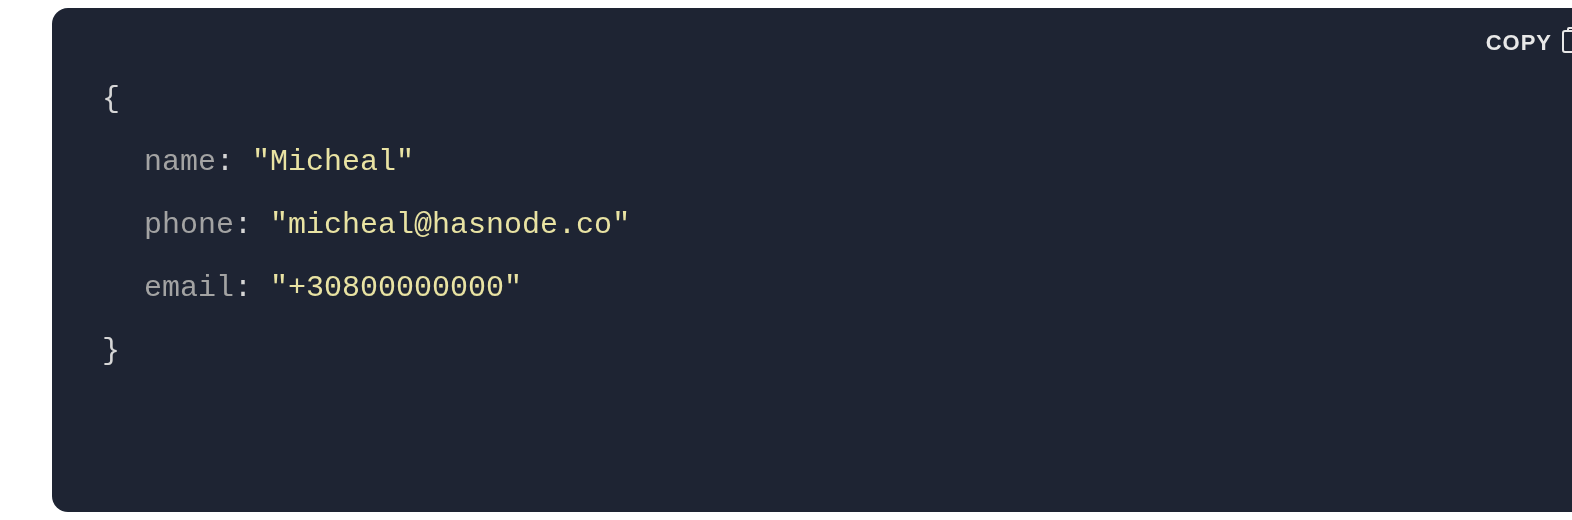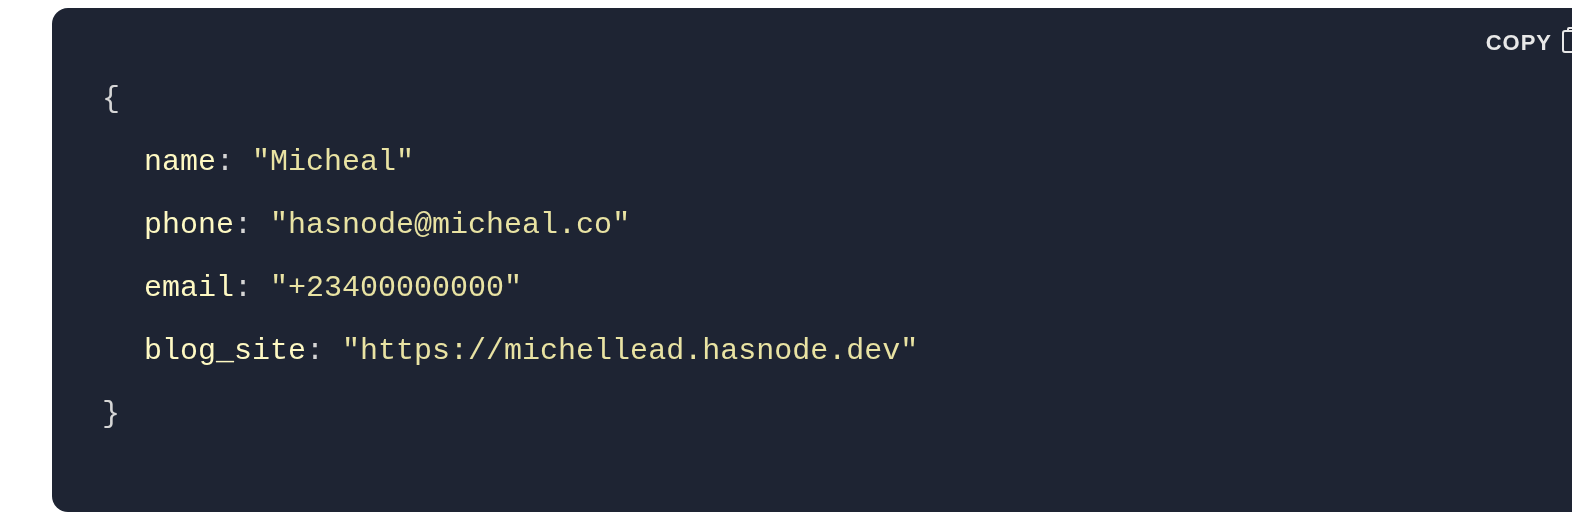--- a/index.html
+++ b/index.html
@@ -46,21 +46,21 @@
       color: #d6d6d6;
       font-weight: 500;
     }
     .code-line {
       white-space: pre;
     }
     .brace {
       color: #d6d6d6;
     }
     .key {
-      color: #fef9c3;
+      color: #a3a3a3;
     }
     .colon {
       color: #d6d6d6;
     }
     .string {
       color: #e9e3a3;
     }
     .indent {
       padding-left: 42px;
     }
@@ -77,21 +77,20 @@
         <path d="M8 5 V3 a1 1 0 0 1 1 -1 h6 a1 1 0 0 1 1 1 V5"></path>
       </svg>
     </span>
   </button>
 
   <div class="code-content">
     <div class="code-line"><span class="brace">{</span></div>
 
     <div class="code-line indent"><span class="key">name</span><span class="colon">:</span><span> </span><span class="string"><span>"</span><span>Micheal</span><span>"</span></span></div>
 
-    <div class="code-line indent"><span class="key">phone</span><span class="colon">:</span><span> </span><span class="string"><span>"</span><span>hasnode@micheal.co</span><span>"</span></span></div>
+    <div class="code-line indent"><span class="key">phone</span><span class="colon">:</span><span> </span><span class="string"><span>"</span><span>micheal@hasnode.co</span><span>"</span></span></div>
 
-    <div class="code-line indent"><span class="key">email</span><span class="colon">:</span><span> </span><span class="string"><span>"</span><span>+23400000000</span><span>"</span></span></div>
+    <div class="code-line indent"><span class="key">email</span><span class="colon">:</span><span> </span><span class="string"><span>"</span><span>+30800000000</span><span>"</span></span></div>
 
-    <div class="code-line indent"><span class="key">blog_site</span><span class="colon">:</span><span> </span><span class="string"><span>"</span><span>https://michellead.hasnode.dev</span><span>"</span></span></div>
 
     <div class="code-line"><span class="brace">}</span></div>
   </div>
 </div>
 
 </body></html>

